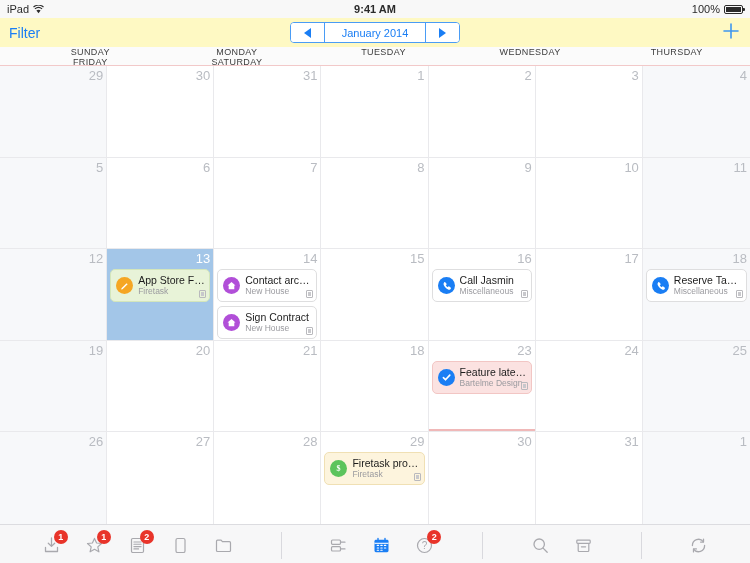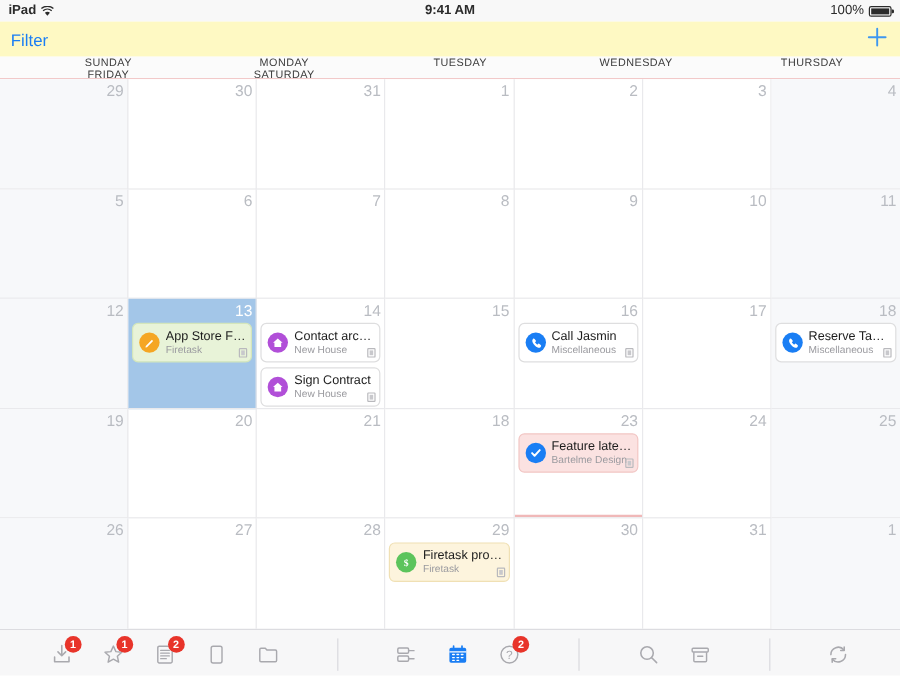--- a/index.html
+++ b/index.html
@@ -10,21 +10,21 @@
     overflow:hidden;
     -webkit-font-smoothing:antialiased;
   }
 
   
   .status-bar{
     height:18px; display:flex; align-items:center;
     padding:0 7px; font-size:11px; color:#2b2b2b;
     background:#f8f8f8; position:relative;
   }
-  .status-left{ display:flex; align-items:center; gap:4px;font-weight:bold; }
+  .status-left{ display:flex; align-items:center; gap:4px; }
   .status-center{
     position:absolute; left:0; right:0; text-align:center;
     font-weight:bold; font-size:11px; pointer-events:none;
   }
   .status-right{ margin-left:auto; display:flex; align-items:center; gap:4px; }
   .battery{
     width:19px; height:9px; border:1px solid #2b2b2b; border-radius:2px;
     position:relative; padding:1px;
   }
   .battery::after{
@@ -171,20 +171,29 @@
     <span>100%</span>
     <span class="battery">
         <i></i>
       </span>
   </div>
 </div>
 
 <div class="nav-bar">
   <div class="filter-btn">Filter</div>
 
+  <div class="seg-control">
+    <div class="seg-arrow">
+      <span class="tri-l"></span>
+    </div>
+    <div class="seg-label">January 2014</div>
+    <div class="seg-arrow right">
+      <span class="tri-r"></span>
+    </div>
+  </div>
 
   <div class="add-btn">
     <svg width="20" height="20" viewBox="0 0 20 20">
       <path d="M10 3 V17 M3 10 H17" stroke="#3e97f0" stroke-width="1.6" stroke-linecap="round"></path>
     </svg>
   </div>
 </div>
 
 <div class="weekdays">
   <div class="weekday">SUNDAY</div>

